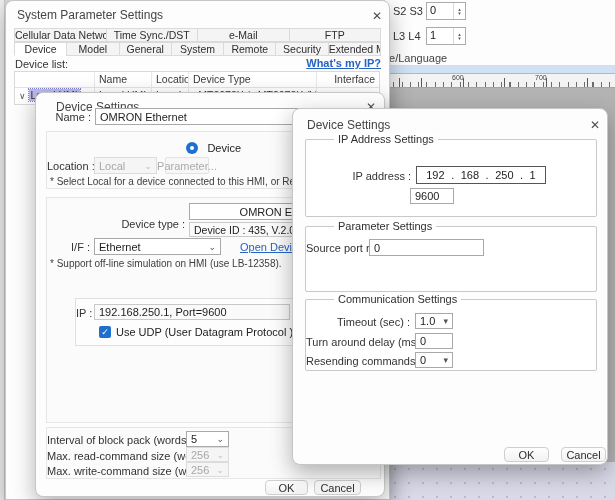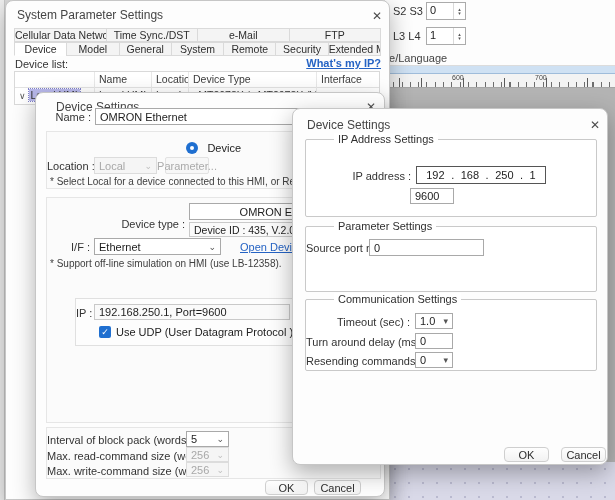--- a/index.html
+++ b/index.html
@@ -144,21 +144,21 @@
 
     <span class="lbl abs" style="left:9px;top:57px;text-align:left;">Device list:</span>
     <span class="link abs" style="right:8px;top:56px;font-weight:bold;">What's my IP?</span>
 
     <div class="tbl">
       <div class="tr head">
         <div class="tc" style="width:80px;"></div>
         <div class="tc" style="width:57px;">Name</div>
         <div class="tc" style="width:37px;">Location</div>
         <div class="tc" style="width:128px;">Device Type</div>
-        <div class="tc" style="width:62px;">Interface</div>
+        <div class="tc" style="width:62px;text-align:right;">Interface</div>
       </div>
       <div class="tr">
         <div class="tc" style="width:80px;">
           <span style="color:#555;font-size:9px;">∨</span>
           <span class="sel">Local HMI</span>
         </div>
         <div class="tc" style="width:57px;">Local HMI</div>
         <div class="tc" style="width:37px;">Local</div>
         <div class="tc" style="width:128px;">cMT2078X / cMT2078X (V2) (800 x 480)</div>
         <div class="tc" style="width:62px;">-</div>

